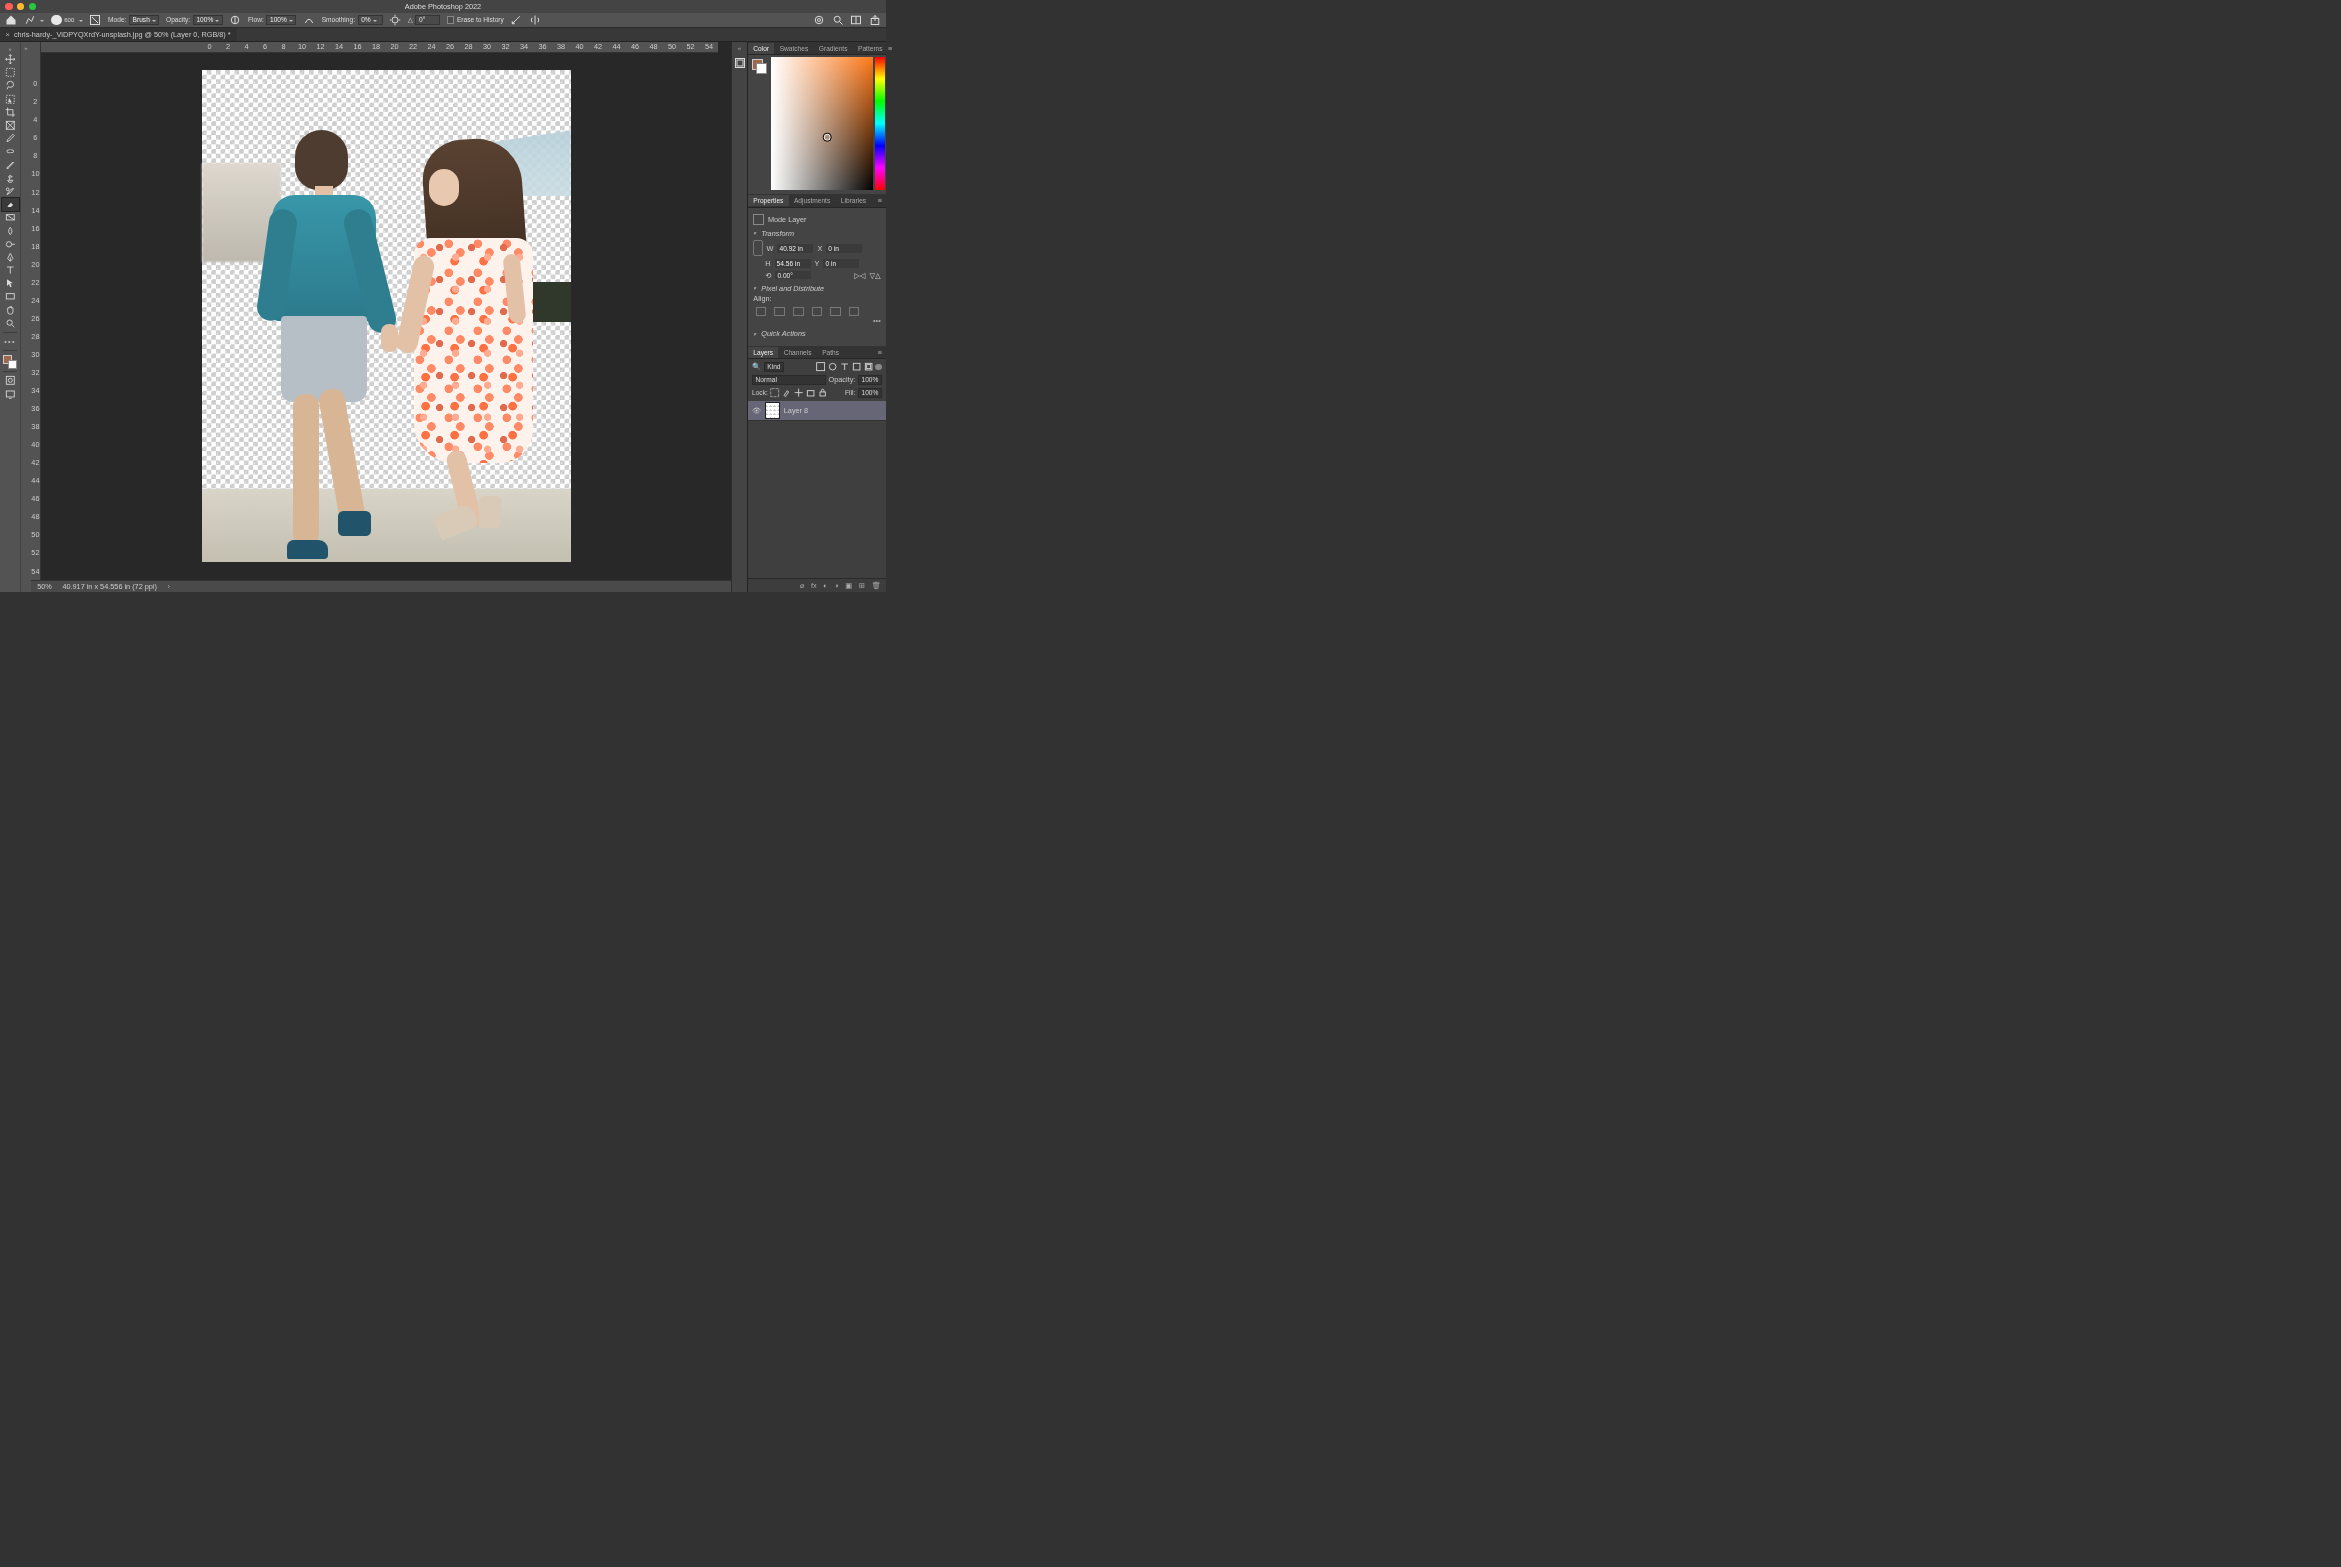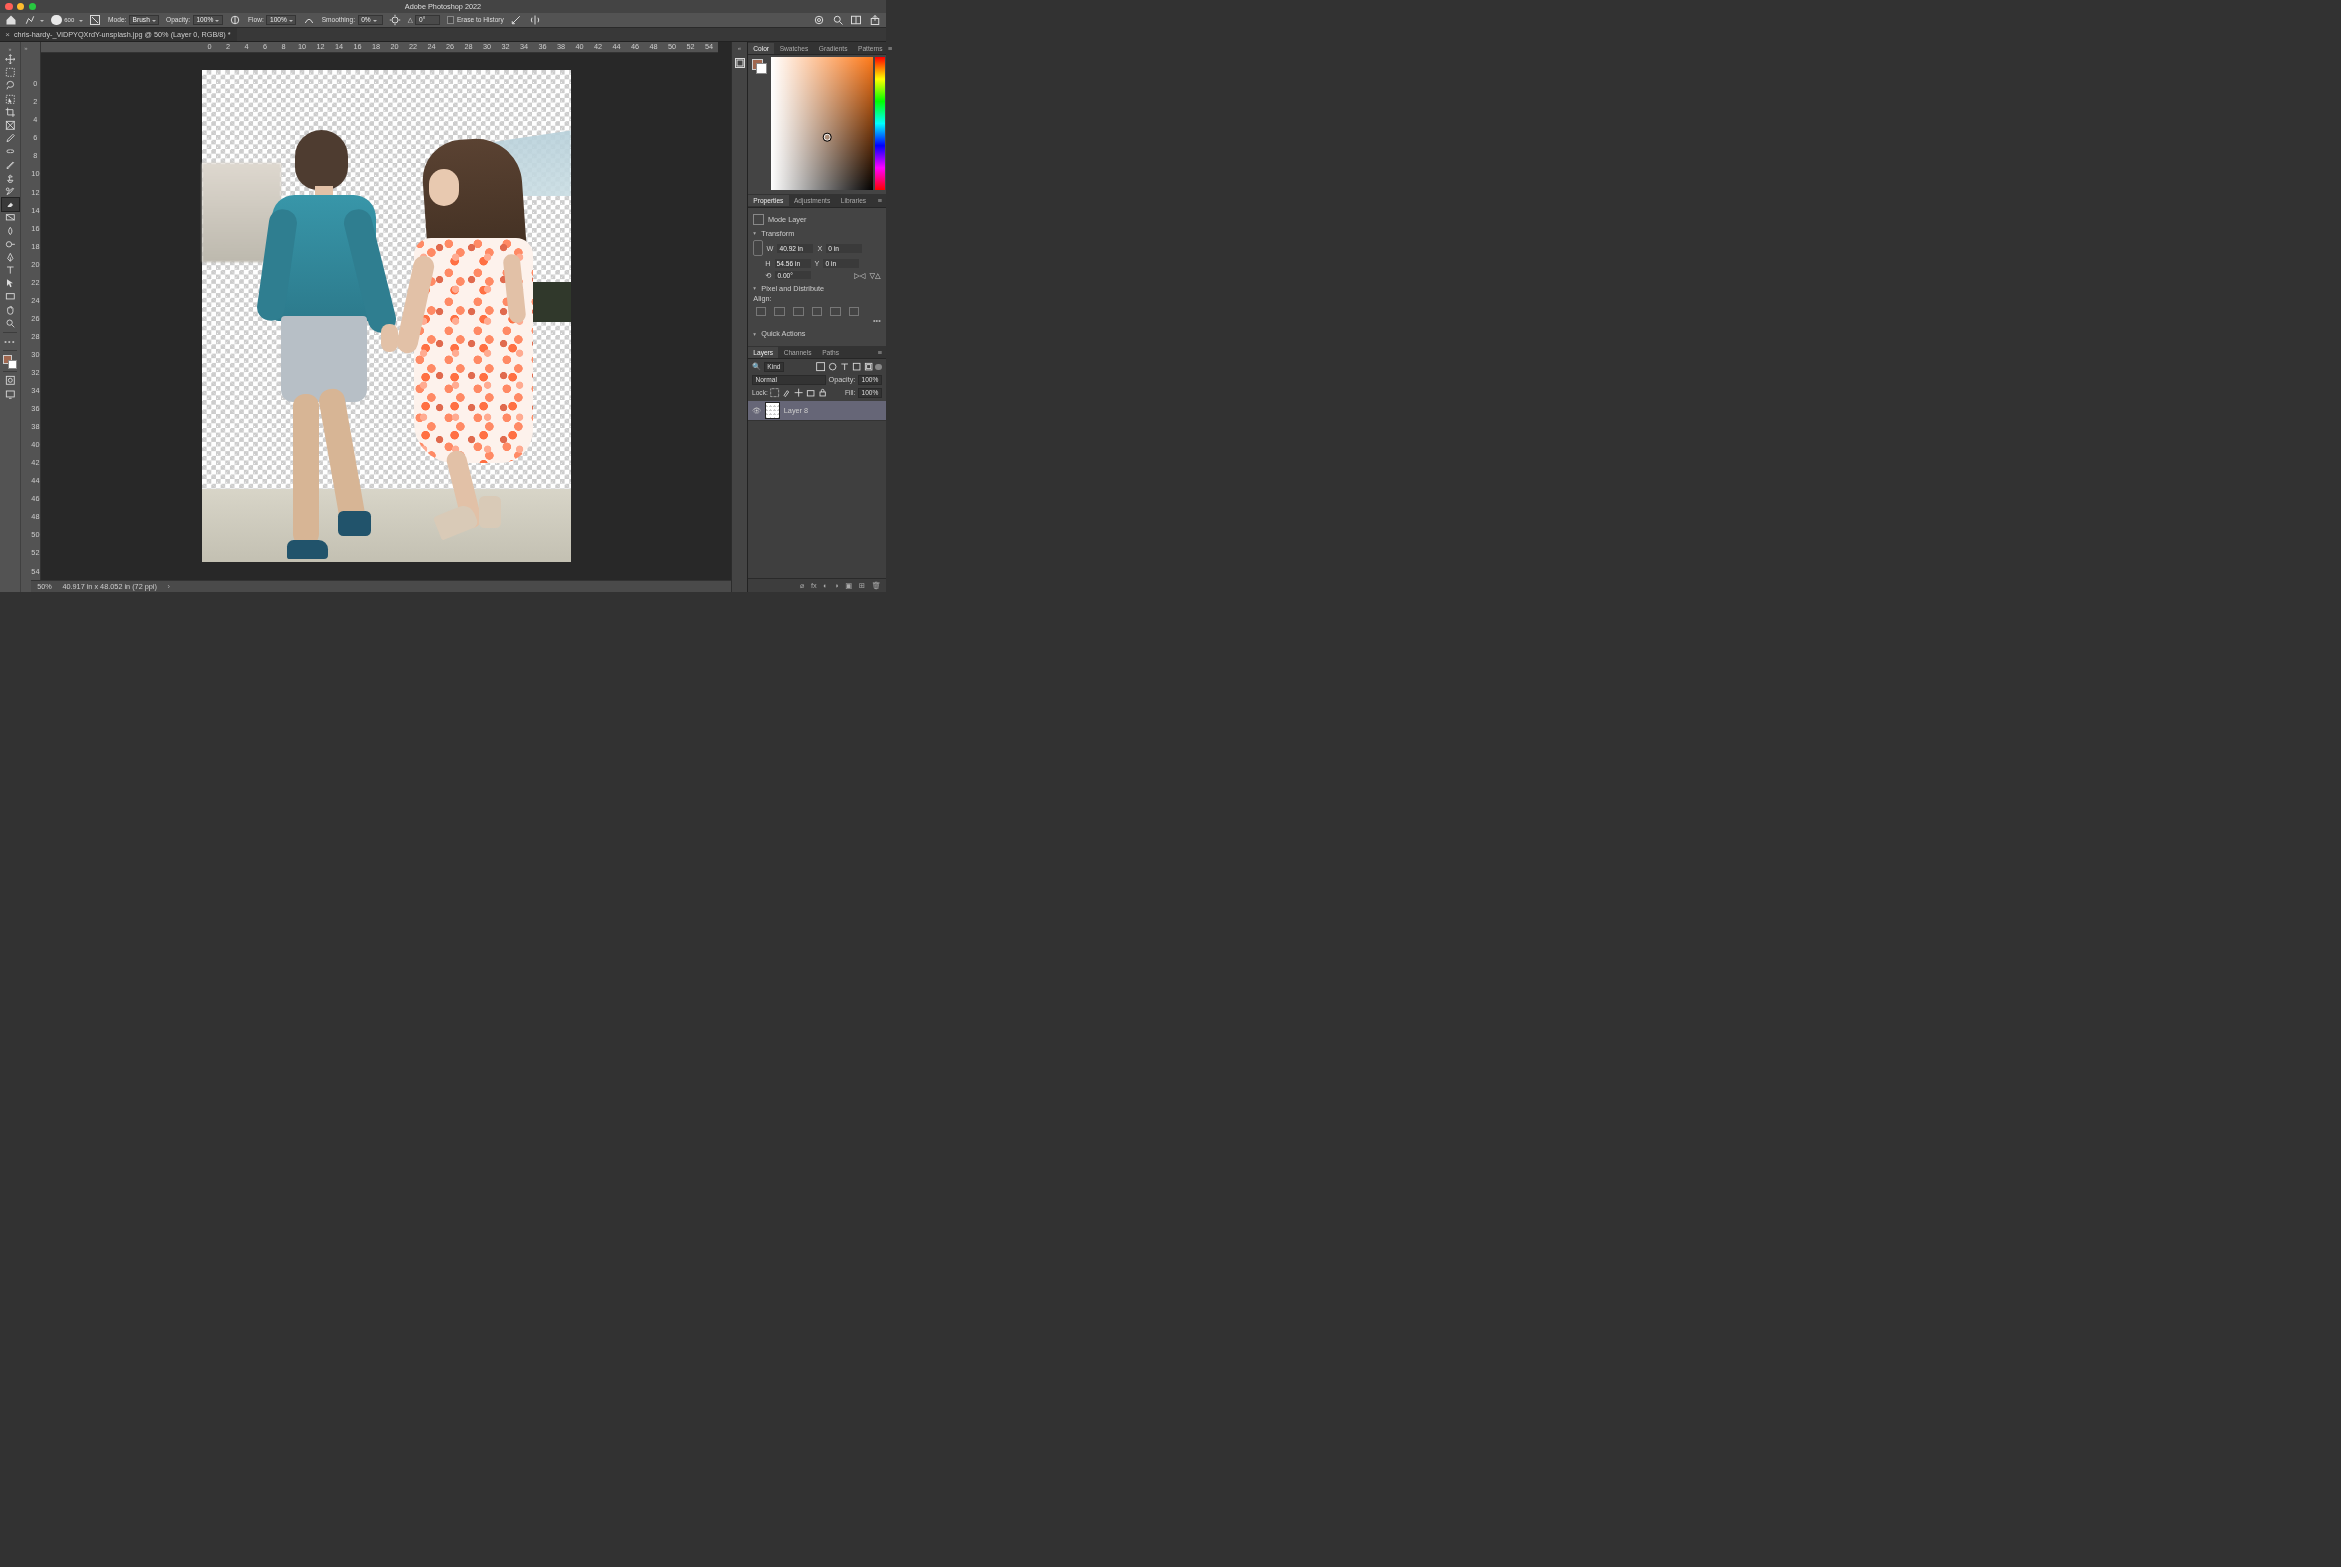--- a/index.html
+++ b/index.html
@@ -105,21 +105,21 @@
 .color-panel { height: 139px; background:#444; position:relative; }
 .color-panel .sw { position:absolute; top:4px; left:4px; width:14.5px; height:14.5px; }
 .color-panel .sw .fg{ position:absolute; width:10.6px; height:10.6px; background:#a0674f; border:0.7px solid #ccc;}
 .color-panel .sw .bg{ position:absolute; width:10.6px; height:10.6px; right:0; bottom:0; background:#fff; border:0.7px solid #888;}
 .color-panel .field { position:absolute; top:1.3px; left:22.5px; right:13.2px; bottom:4px; background: linear-gradient(to right, #fff, rgba(255,255,255,0)), linear-gradient(to top, #000, rgba(0,0,0,0)), #ff7a1a; }
 .color-panel .picker-ring { position:absolute; width:6.6px; height:6.6px; border:0.7px solid #fff; border-radius:50%; left: calc(22.5px + 0.55*( (139px - 36px))); top: calc(1.3px + 0.6*(134px)); transform:translate(-50%,-50%); outline:0.7px solid #000;}
 .color-panel .hue { position:absolute; top:1.3px; right:1.3px; bottom:4px; width:9.3px; background: linear-gradient(180deg,#ff0000,#ffff00,#00ff00,#00ffff,#0000ff,#ff00ff,#ff0000);}
 
 .prop-panel { background:#444; padding: 4px 5.3px 6.6px 5.3px; font-size:6.6px; }
 .prop-row { display:flex; align-items:center; gap:4px; margin:2.6px 0; }
-.prop-head { display:flex; align-items:center; gap:4px; margin:4px 0 1.3px 0;}
+.prop-head { display:flex; align-items:center; gap:4px; margin:4px 0 1.3px 0;font-style:italic;}
 .prop-head::before { content:"\25BE"; color:#aaa; font-size:5.3px; margin-right:1.3px;}
 .prop-panel .lbl { color:#ccc; }
 .prop-panel input.val { background:#3a3a3a; border:none; color:#eee; width:36px; padding:0.7px 2px; font-size:6.6px; }
 .prop-panel .icons-row { display:flex; gap:8px; margin-top:4px; padding-left:2.6px;}
 .prop-panel .icons-row .ib { width:10.6px; height:9.3px; border:0.7px solid #777; }
 .prop-panel .more { text-align:right; color:#aaa;}
 
 .layers-panel { flex:1; display:flex; flex-direction:column; background:#3f3f3f; min-height:0;}
 .layers-controls { padding:2.6px 4px; display:flex; flex-direction:column; gap:2.6px; background:#3f3f3f;}
 .layers-controls .row { display:flex; align-items:center; gap:2.6px; }
@@ -504,21 +504,21 @@
                 <div class="armR"></div>
               <div class="legL"></div>
                 <div class="footL"></div>
                 <div class="footR"></div>
             </div>
           </div>
         </div>
       </div>
       <div class="statusbar">
         <span>50%</span>
-        <span>40.917 in x 48.052 in (72 ppi)</span>
+        <span>40.917 in x 54.556 in (72 ppi)</span>
         <span class="arrow">›</span>
       </div>
     </div>
 
     <div class="right-strip">
       <div class="chev">«</div>
       <div class="ic"><svg viewBox="0 0 16 16">
             <rect x="2" y="2" width="12" height="12"></rect>
             <rect x="4" y="4" width="8" height="8"></rect>
           </svg></div>

